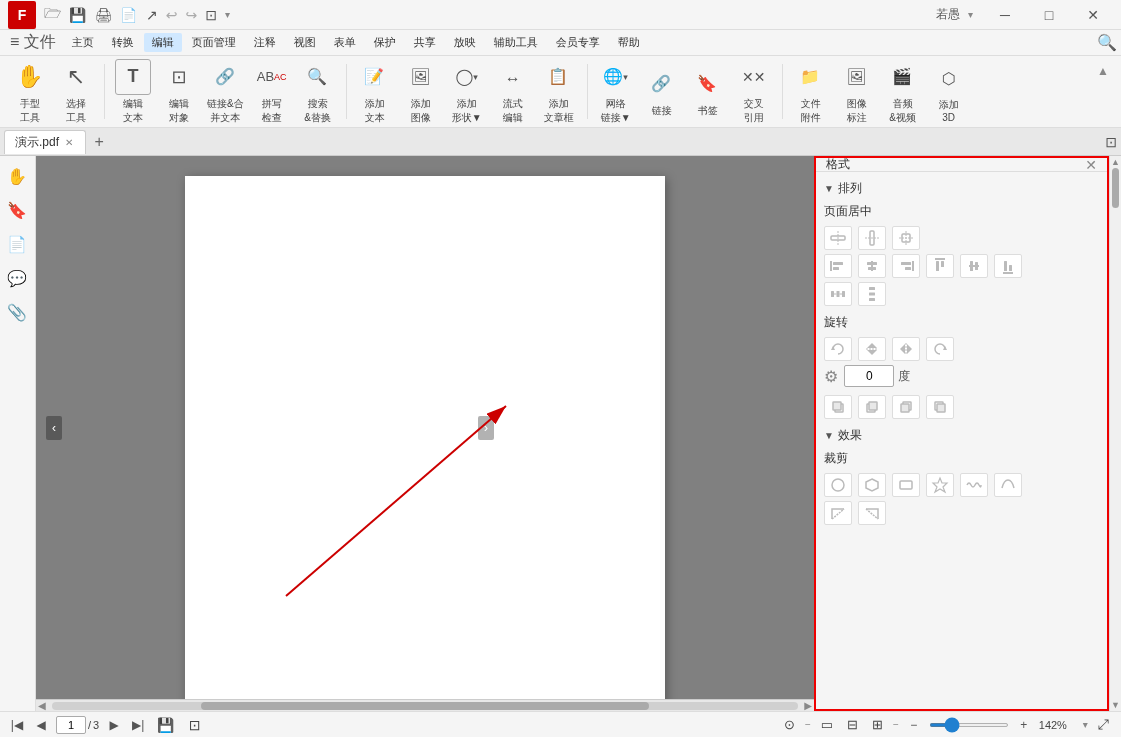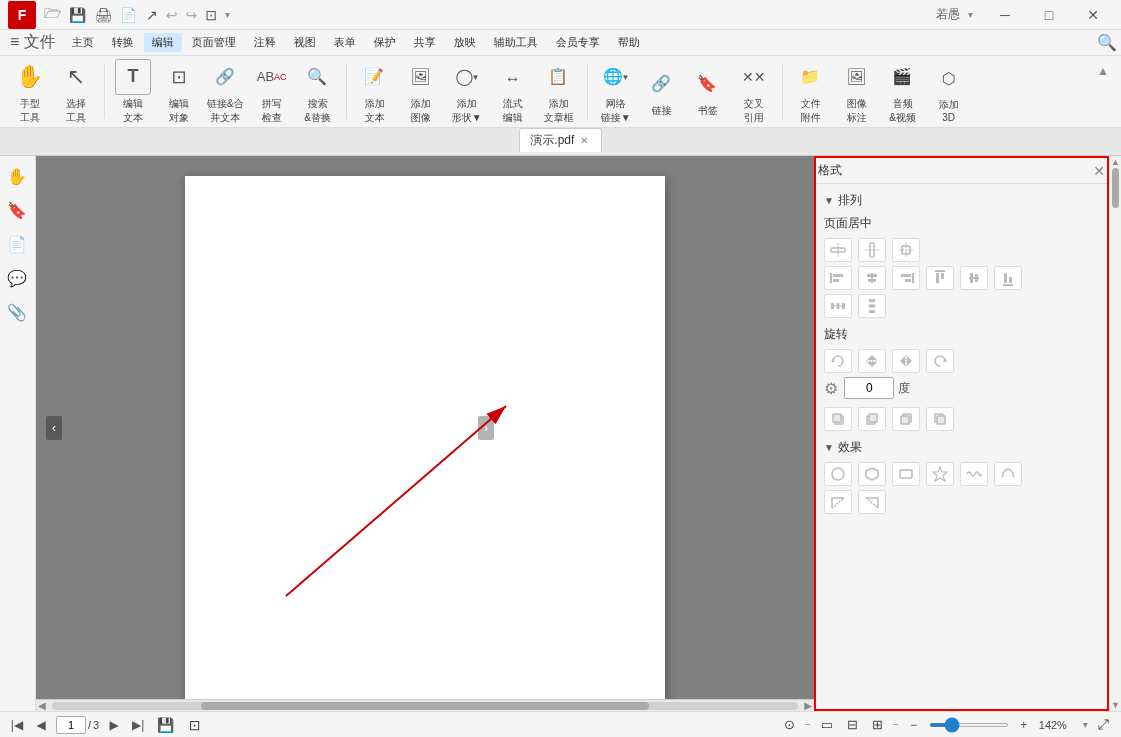--- a/index.html
+++ b/index.html
@@ -42,21 +42,21 @@
       width: 36px; height: 36px; border-radius: 3px; cursor: pointer;
       color: #555; font-size: 20px; position: relative;
     }
     .toolbar-group .label { font-size: 10px; color: #444; text-align: center; white-space: nowrap; }
     .toolbar-separator { width: 1px; height: 55px; background: #ddd; margin: 0 4px; }
 
     
     #tab-bar {
       display: flex; align-items: center;
       height: 28px; background: #e8e8e8; border-bottom: 1px solid #ccc;
-      padding: 0 4px; gap: 2px; flex-direction: column;
+      padding: 0 4px; gap: 2px;
     }
     .tab-item {
       display: flex; align-items: center; gap: 4px;
       padding: 4px 10px; background: #fff; border: 1px solid #ccc;
       border-bottom: none; border-radius: 3px 3px 0 0; cursor: pointer;
       font-size: 12px; color: #333; height: 24px;
     }
     .tab-item .tab-close { font-size: 10px; color: #888; cursor: pointer; padding: 1px 2px; }
     .tab-add { padding: 2px 6px; cursor: pointer; font-size: 16px; color: #666; background: none; border: none; }
 
@@ -91,22 +91,22 @@
     }
 
     
     #right-panel {
       width: 295px; background: #f5f5f5; border-left: 2px solid #e00;
       display: flex; flex-direction: column;
       border: 2px solid #e00;
     }
     #right-panel-header {
       display: flex; align-items: center; justify-content: space-between;
-      padding: 4px 2px; border-bottom: 1px solid #ddd; background: #f5f5f5;
-      height: 26px;
+      padding: 4px 10px; border-bottom: 1px solid #ddd; background: #f5f5f5;
+      height: 14px;
     }
     #right-panel-header .panel-title { font-size: 12px; color: #333; }
     #right-panel-header .panel-close { cursor: pointer; color: #888; font-size: 14px; }
     #right-panel-content { flex: 1; overflow-y: auto; padding: 8px; }
 
     
     #right-scrollbar {
       width: 12px; background: #f0f0f0; border-left: 1px solid #ddd;
       display: flex; flex-direction: column;
     }
@@ -548,20 +548,21 @@
             </div>
           </div>
         </div>
 
         <div class="format-section">
           <div class="section-header">
             <span class="collapse-icon">▼</span>
             <span>效果</span>
           </div>
 
+          <div class="section-label">裁剪</div>
           <div class="icon-row">
             <div class="format-icon disabled">
               <svg width="18" height="18" viewBox="0 0 18 18">
                   <circle cx="9" cy="9" r="6" fill="none" stroke="#bbb" stroke-width="1.5"></circle>
                 </svg>
             </div>
             <div class="format-icon disabled">
               <svg width="18" height="18" viewBox="0 0 18 18">
                   <polygon points="9,3 15,6 15,12 9,15 3,12 3,6" fill="none" stroke="#bbb" stroke-width="1.5"></polygon>
                 </svg>

